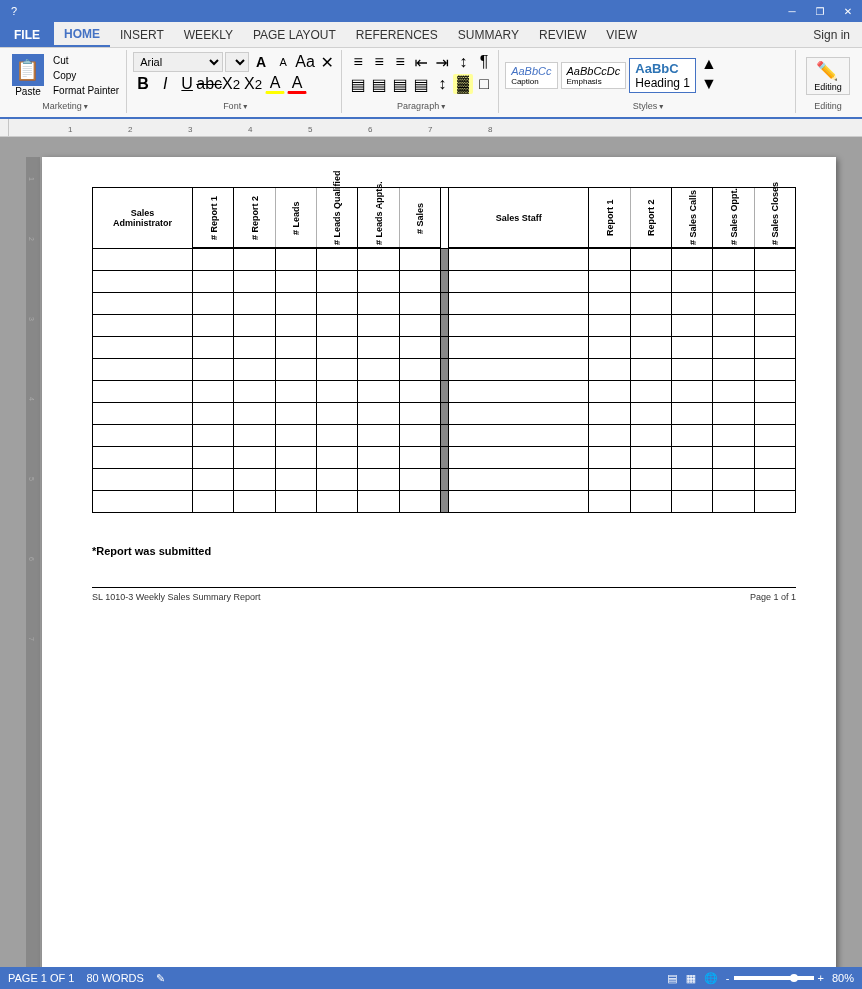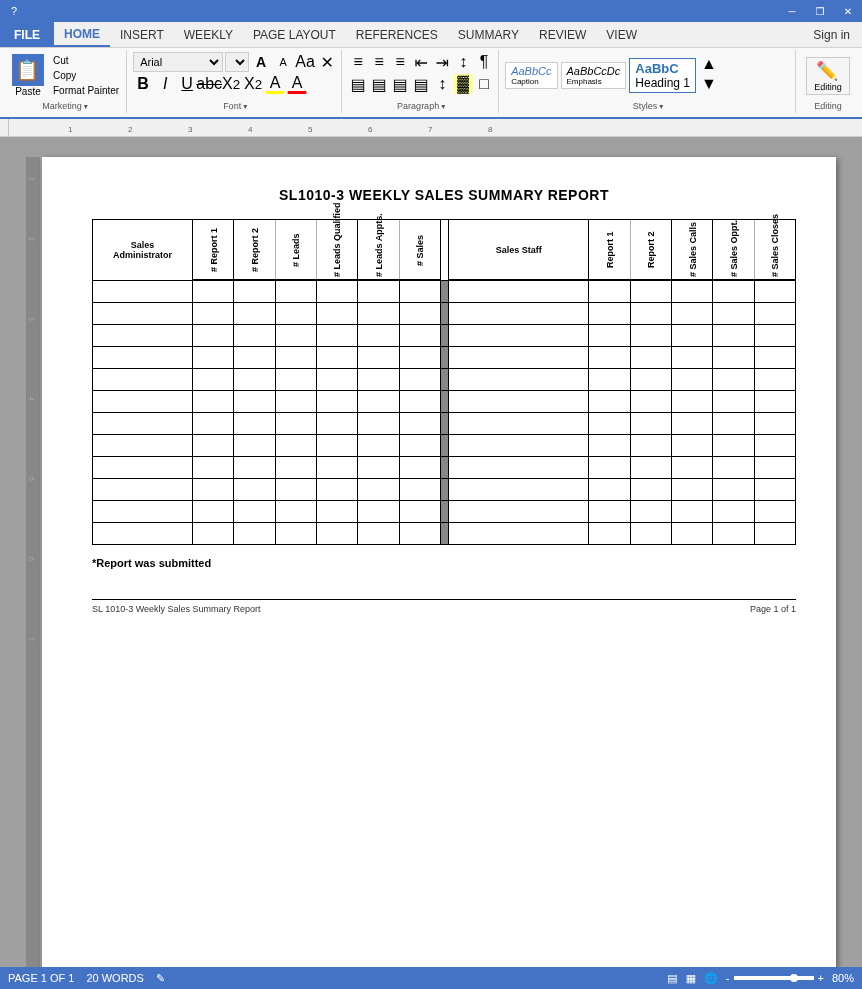--- a/index.html
+++ b/index.html
@@ -257,21 +257,21 @@
       border: 1px solid #000;
     }
     .data-row td {
       height: 22px;
     }
 
     
     .report-note {
       font-size: 11px;
       font-weight: bold;
-      margin-top: 12px;
+      margin-top: 32px;
     }
 
     
     .page-footer {
       margin-top: auto;
       display: flex;
       justify-content: space-between;
       font-size: 9px;
       color: #333;
       border-top: 1px solid #000;
@@ -522,21 +522,20 @@
     <div style="position:absolute;top:160px;left:2px;color:#aaa;font-size:7px;writing-mode:vertical-rl;">3</div>
     <div style="position:absolute;top:240px;left:2px;color:#aaa;font-size:7px;writing-mode:vertical-rl;">4</div>
     <div style="position:absolute;top:320px;left:2px;color:#aaa;font-size:7px;writing-mode:vertical-rl;">5</div>
     <div style="position:absolute;top:400px;left:2px;color:#aaa;font-size:7px;writing-mode:vertical-rl;">6</div>
     <div style="position:absolute;top:480px;left:2px;color:#aaa;font-size:7px;writing-mode:vertical-rl;">7</div>
   </div>
 
   <div id="page">
 
 
-    <div class="report-title">SL1010-3 WEEKLY SALES SUMMARY REPORT</div>
 
 
     <table class="report-table">
       <thead>
         <tr class="header-top">
           <th rowspan="2" class="sales-admin-header">Sales<br>Administrator</th>
           <th class="rotated-header"># Report 1</th>
           <th class="rotated-header"># Report 2</th>
           <th class="rotated-header"># Leads</th>
           <th class="rotated-header"># Leads Qualified</th>
@@ -756,21 +755,21 @@
 
     <div class="page-footer">
       <span>SL 1010-3 Weekly Sales Summary Report</span>
       <span>Page 1 of 1</span>
     </div>
   </div>
 </div>
 
 <div id="status-bar">
   <span>PAGE 1 OF 1</span>
-  <span>20 WORDS</span>
+  <span>80 WORDS</span>
   <span style="cursor:pointer;">✎</span>
   <div class="status-right">
     <span style="cursor:pointer;">▤</span>
     <span style="cursor:pointer;">▦</span>
     <span style="cursor:pointer;">🌐</span>
     <div class="zoom-controls">
       <span style="cursor:pointer;">-</span>
       <div class="zoom-slider">
         <div class="zoom-thumb"></div>
       </div>

